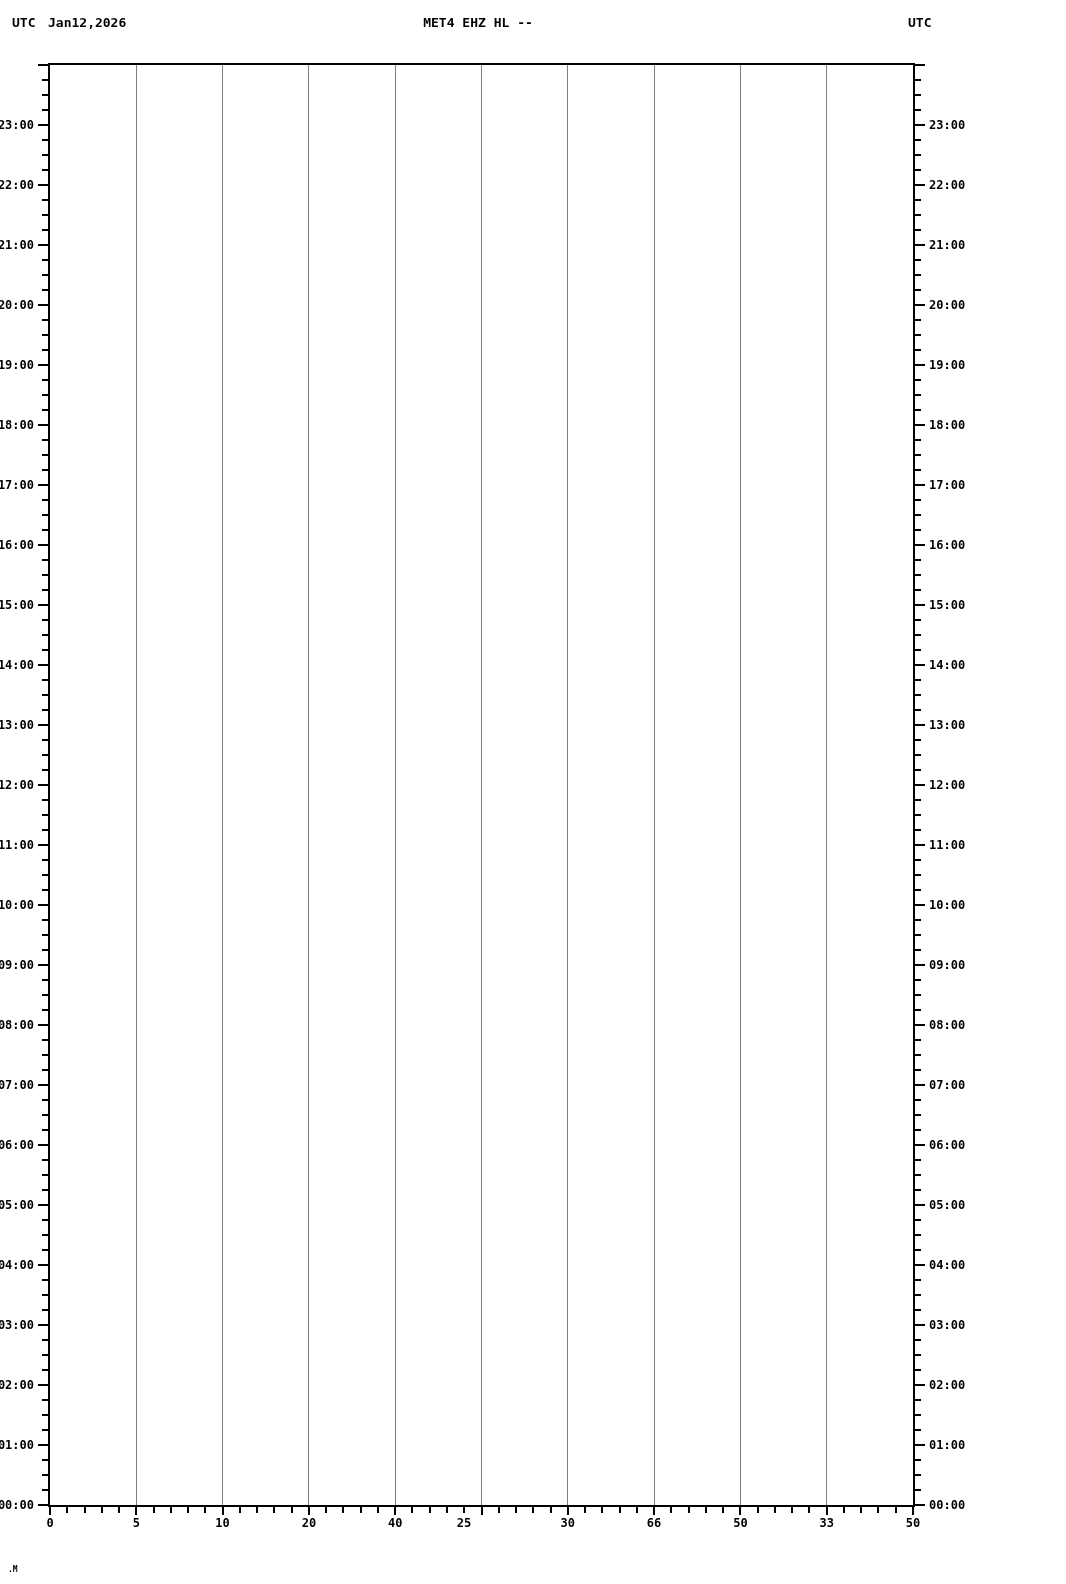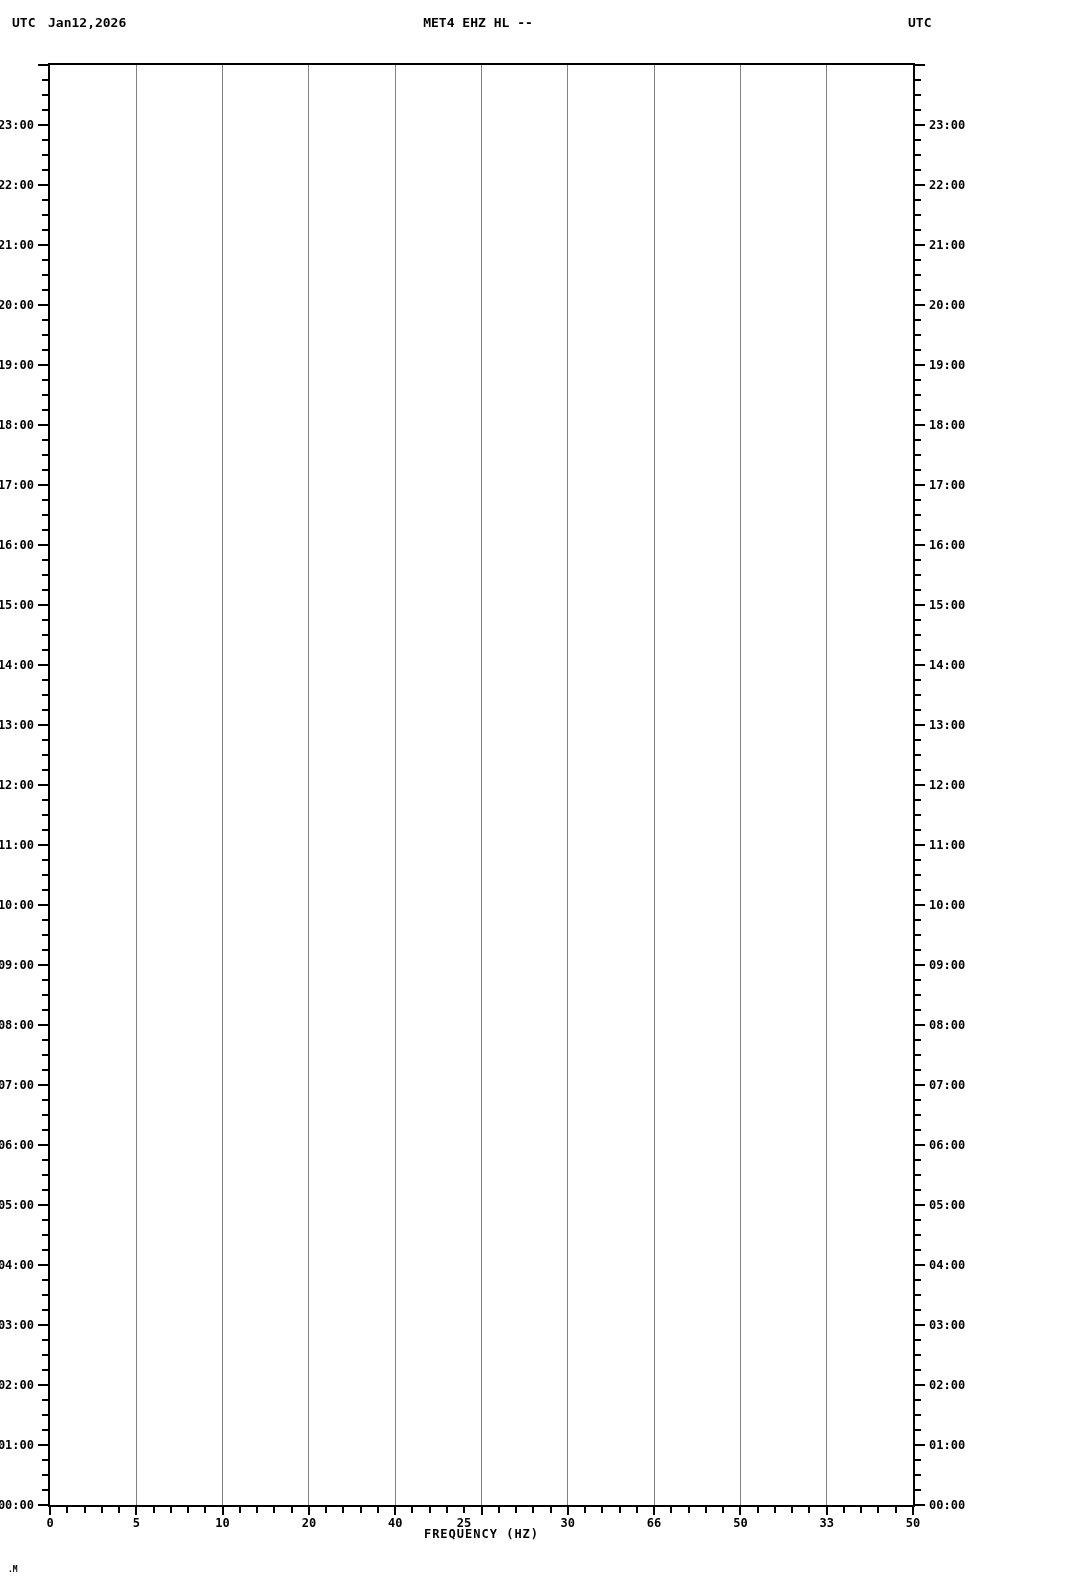--- a/index.html
+++ b/index.html
@@ -22,21 +22,20 @@
 <body>
 
 <div id="page">
   <div class="hdr" style="left:12px;">UTC</div>
   <div class="hdr" style="left:48px;">Jan12,2026</div>
   <div class="hdr" style="left:478px;transform:translateX(-50%);">MET4 EHZ HL --</div>
   <div class="hdr" style="left:908px;">UTC</div>
 
   <div id="plot">
     <div id="frame"></div>
-    <div id="freq-label">FREQUENCY (HZ)</div>
   <div class="grid" style="left: 85.8px;"></div>
       <div class="grid" style="left: 172.1px;"></div>
       <div class="grid" style="left: 258.4px;"></div>
       <div class="grid" style="left: 344.7px;"></div>
       <div class="grid" style="left: 431px;"></div>
       <div class="grid" style="left: 517.3px;"></div>
       <div class="grid" style="left: 603.6px;"></div>
       <div class="grid" style="left: 689.9px;"></div>
       <div class="grid" style="left: 776.2px;"></div>
       <div class="ytick" style="top: -1px; left: -12px; width: 12px;"></div>

